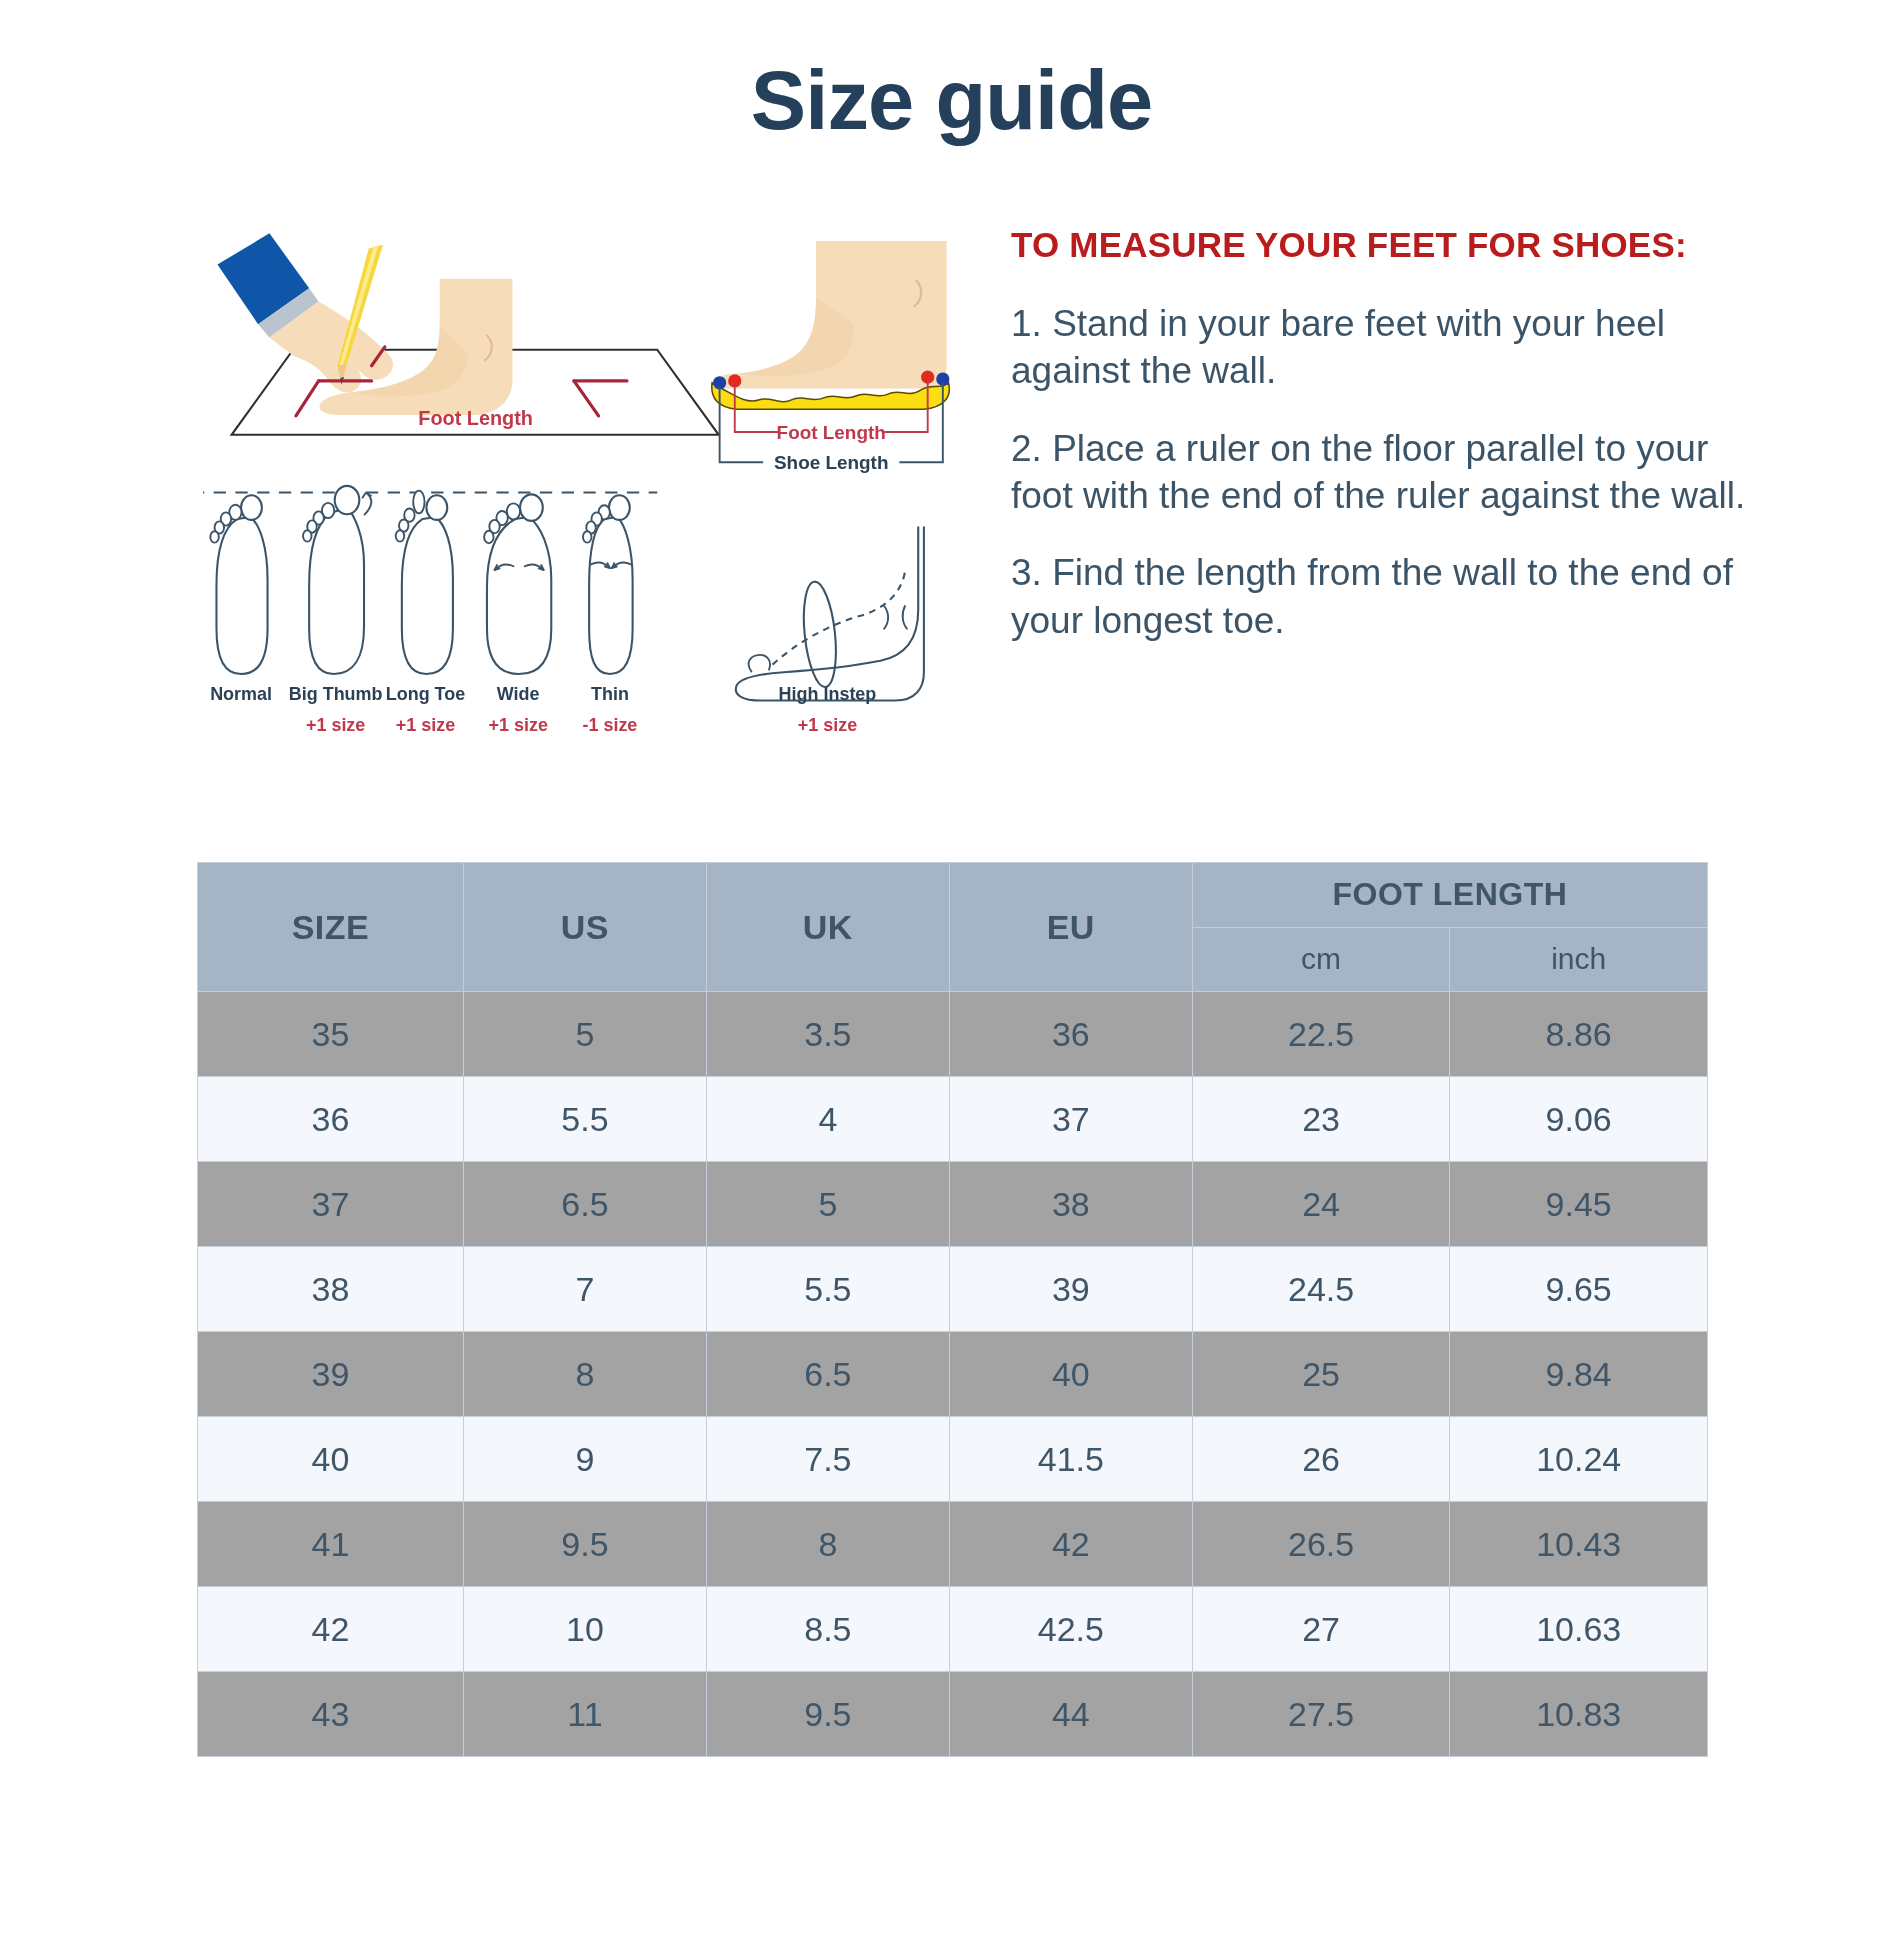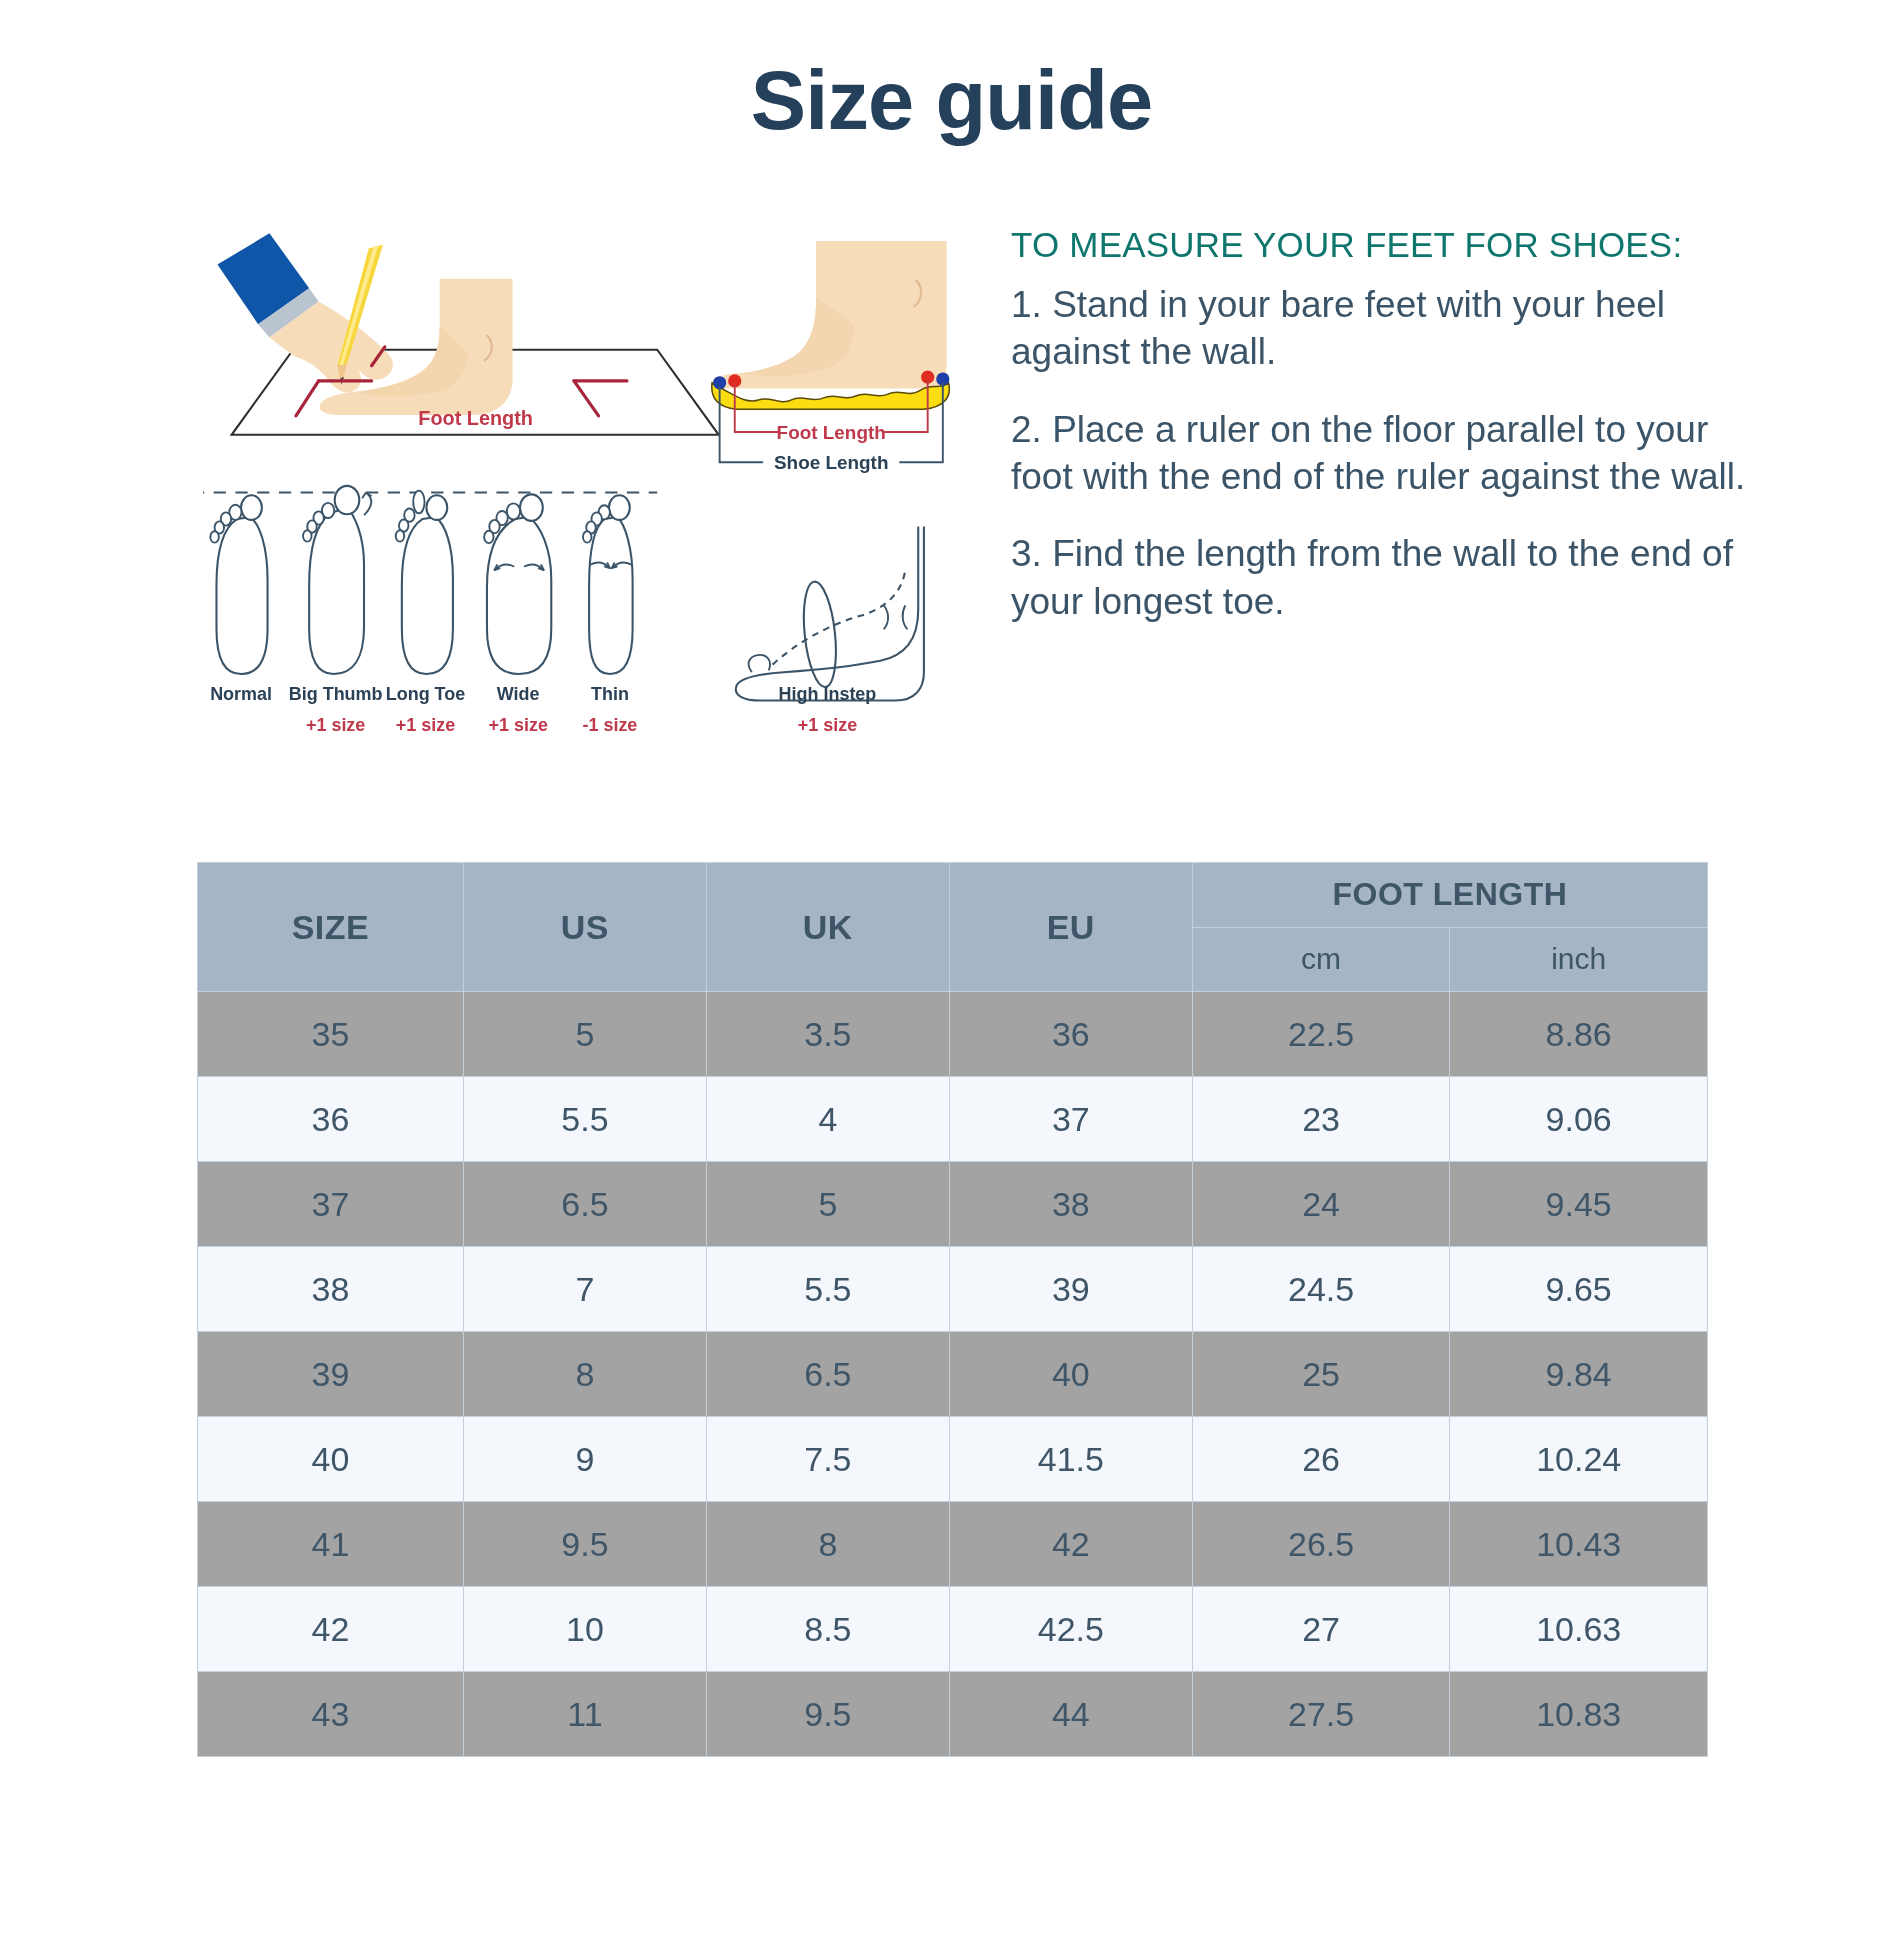--- a/index.html
+++ b/index.html
@@ -47,24 +47,24 @@
   
   .instructions {
     position: absolute;
     left: 1011px;
     top: 225px;
     width: 767px;
   }
 
   .instr-heading {
     font-size: 35px;
-    font-weight: normal;
-    color: #0f766e;
+    font-weight: bold;
+    color: #b91c1c;
     letter-spacing: 0.2px;
-    margin-bottom: 16px;
+    margin-bottom: 35px;
   }
 
   .instr-step {
     font-size: 37px;
     line-height: 1.28;
     color: #3b5468;
     margin-bottom: 30px;
     font-weight: 400;
   }
 

